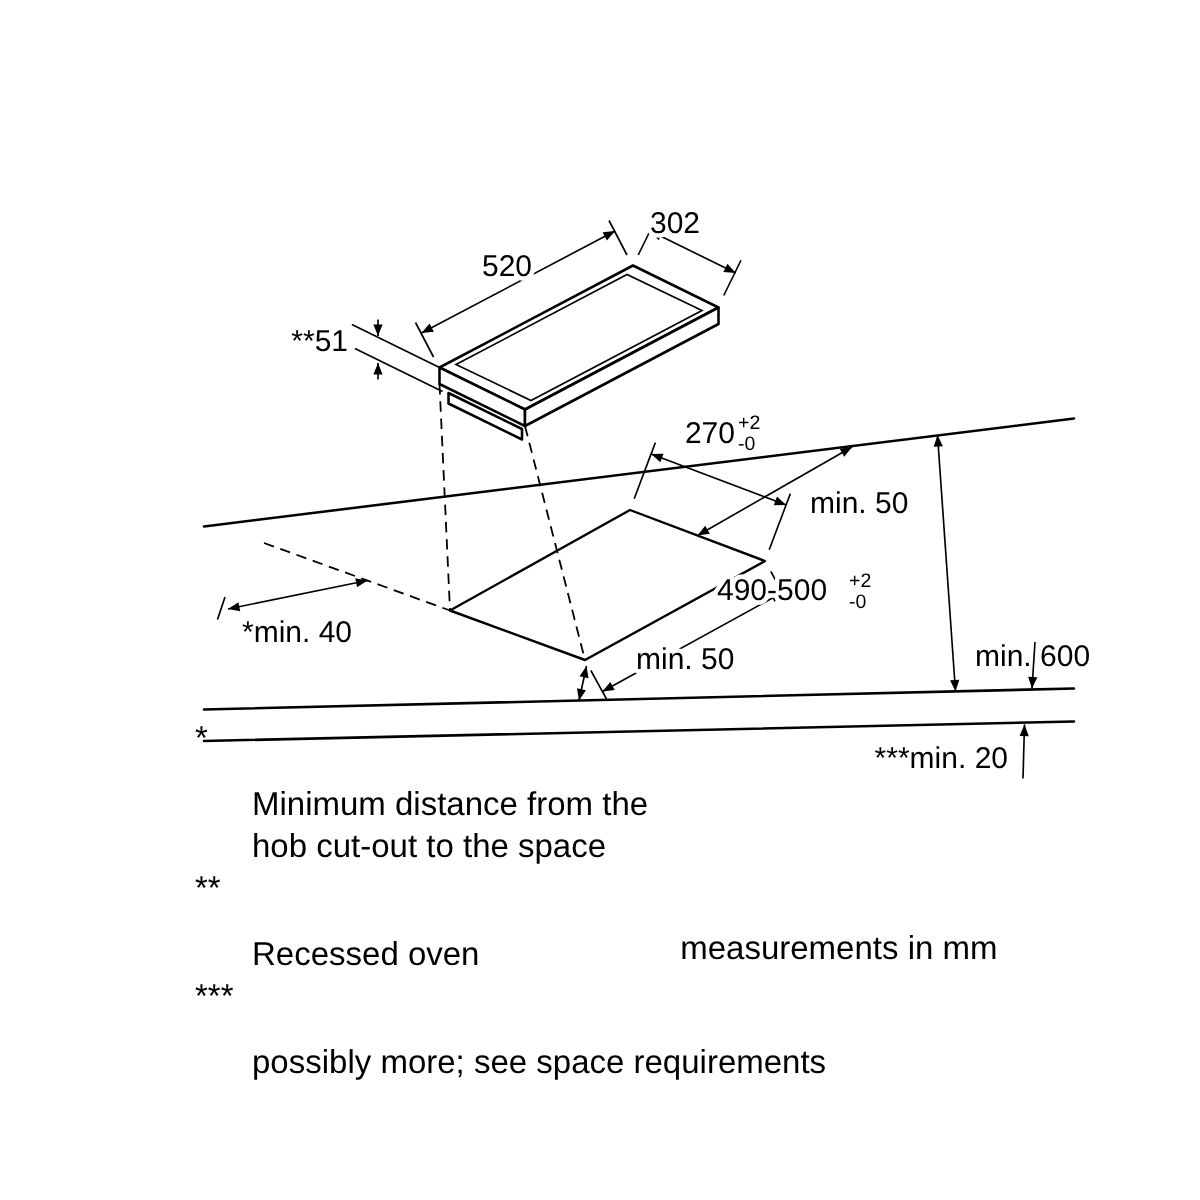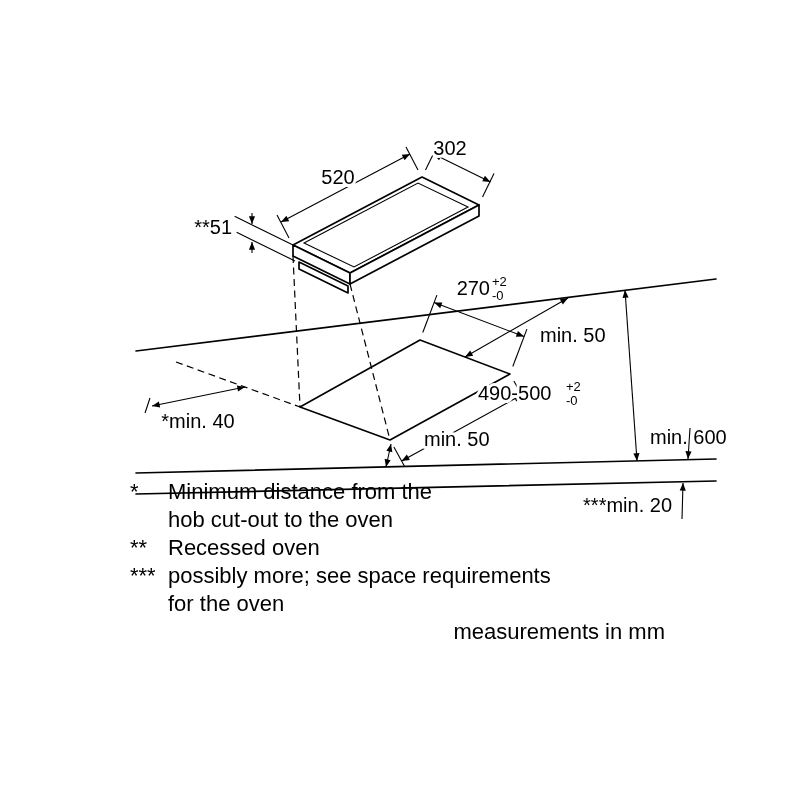--- a/index.html
+++ b/index.html
@@ -21,21 +21,21 @@
   svg .tol{
     font-size:13px;font-family:"Liberation Sans","DejaVu Sans",sans-serif;
     stroke:#fff;stroke-width:5px;paint-order:stroke;stroke-linejoin:round;
   }
   .footnotes{
     position:absolute;left:130px;top:478px;width:545px;
     font-size:22px;line-height:28px;
   }
   .fn-row{display:flex;align-items:flex-start;}
   .fn-marker{width:38px;flex:0 0 38px;}
-  .fn-lines{flex:1;}
+  .fn-lines{flex:1;margin-top:44px;}
   .units-note{
     position:absolute;right:135px;top:619px;font-size:22px;line-height:26px;
     white-space:nowrap;
   }
 </style>
 </head>
 <body>
 
 <div class="canvas">
 
@@ -133,33 +133,32 @@
       <line class="thin" x1="682" y1="519" x2="683" y2="483" marker-end="url(#ah)"></line>
       <text class="dim-label" x="672" y="512" text-anchor="end">***min. 20</text>
     </g>
   </svg>
 
   <div class="footnotes">
     <div class="fn-row">
       <div class="fn-marker">*</div>
       <div class="fn-lines">
         <div>Minimum distance from the</div>
-        <div>hob cut-out to the oven</div>
+        <div>hob cut-out to the space</div>
       </div>
     </div>
     <div class="fn-row">
       <div class="fn-marker">**</div>
       <div class="fn-lines">
         <div>Recessed oven</div>
       </div>
     </div>
     <div class="fn-row">
       <div class="fn-marker">***</div>
       <div class="fn-lines">
         <div>possibly more; see space requirements</div>
-        <div>for the oven</div>
       </div>
     </div>
   </div>
 
   <div class="units-note">measurements in mm</div>
 
 </div>
 
 </body></html>

